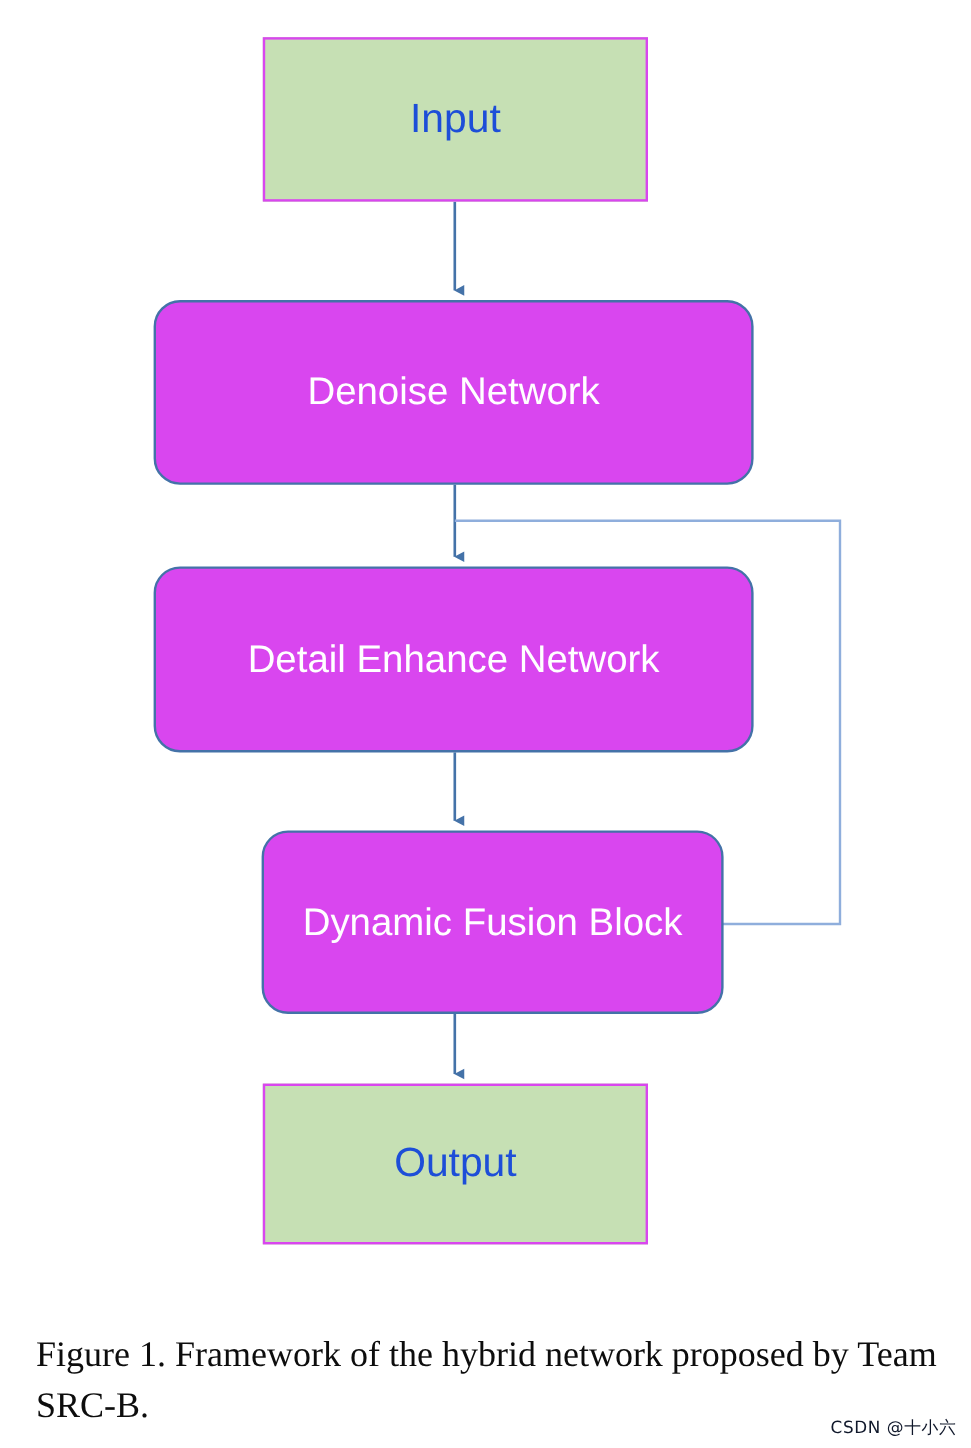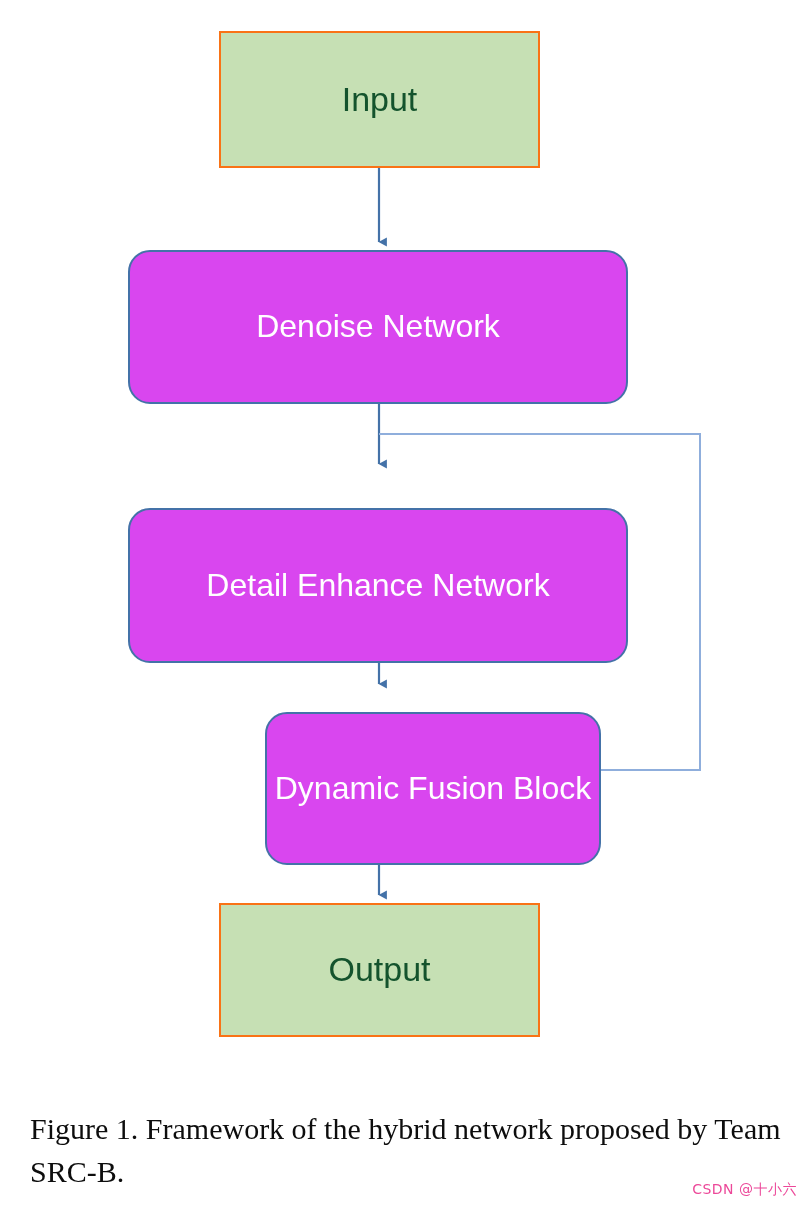--- a/index.html
+++ b/index.html
@@ -28,40 +28,40 @@
     box-sizing: border-box;
     display: flex;
     align-items: center;
     justify-content: center;
     text-align: center;
     line-height: 1.22;
   }
 
   .node-terminal {
     background: #c6e0b4;
-    border: 2px solid #f97316;
-    color: #14532d;
+    border: 2px solid #d946ef;
+    color: #1d4ed8;
     font-size: 34px;
     font-weight: 400;
     border-radius: 0;
   }
 
   .node-process {
     background: #d946ef;
     border: 2px solid #4472a8;
     color: #ffffff;
     font-size: 32px;
     font-weight: 400;
     border-radius: 22px;
   }
 
   #node-input   { left: 219px; top: 31px;  width: 321px; height: 137px; }
   #node-denoise { left: 128px; top: 250px; width: 500px; height: 154px; }
-  #node-detail  { left: 128px; top: 472px; width: 500px; height: 155px; margin-top: 36px; }
-  #node-fusion  { left: 218px; top: 712px; width: 336px; height: 153px; margin-left: 47px; }
+  #node-detail  { left: 128px; top: 472px; width: 500px; height: 155px; }
+  #node-fusion  { left: 218px; top: 692px; width: 385px; height: 153px; }
   #node-output  { left: 219px; top: 903px; width: 321px; height: 134px; justify-content: center; }
 
   #edges {
     position: absolute;
     left: 0;
     top: 0;
     width: 809px;
     height: 1060px;
     pointer-events: none;
   }
@@ -85,21 +85,21 @@
     text-align: justify;
     text-align-last: justify;
   }
 
   #watermark {
     position: absolute;
     right: 12px;
     bottom: 8px;
     font-family: "DejaVu Sans", sans-serif;
     font-size: 14px;
-    color: #ec4899;
+    color: #0f172a;
     letter-spacing: 0.5px;
     white-space: nowrap;
   }
 </style>
 </head>
 <body>
 
 <div id="figure-canvas">
 
   <svg id="edges" viewBox="0 0 809 1060" xmlns="http://www.w3.org/2000/svg">

